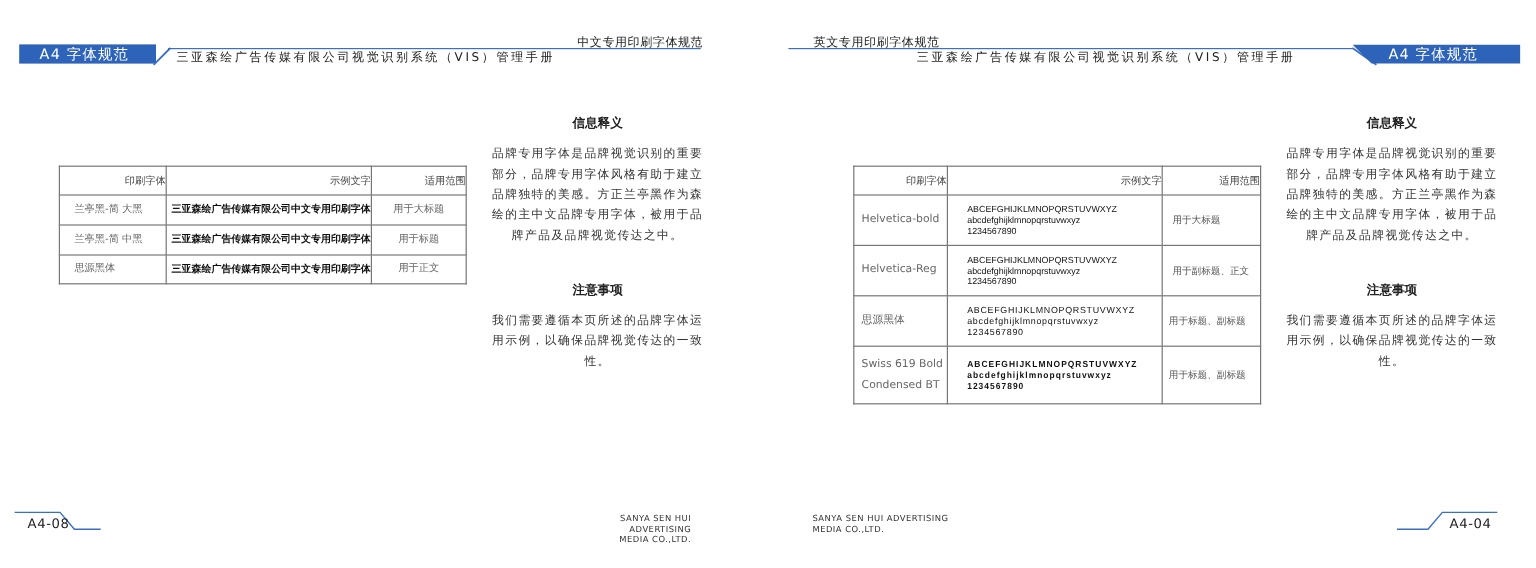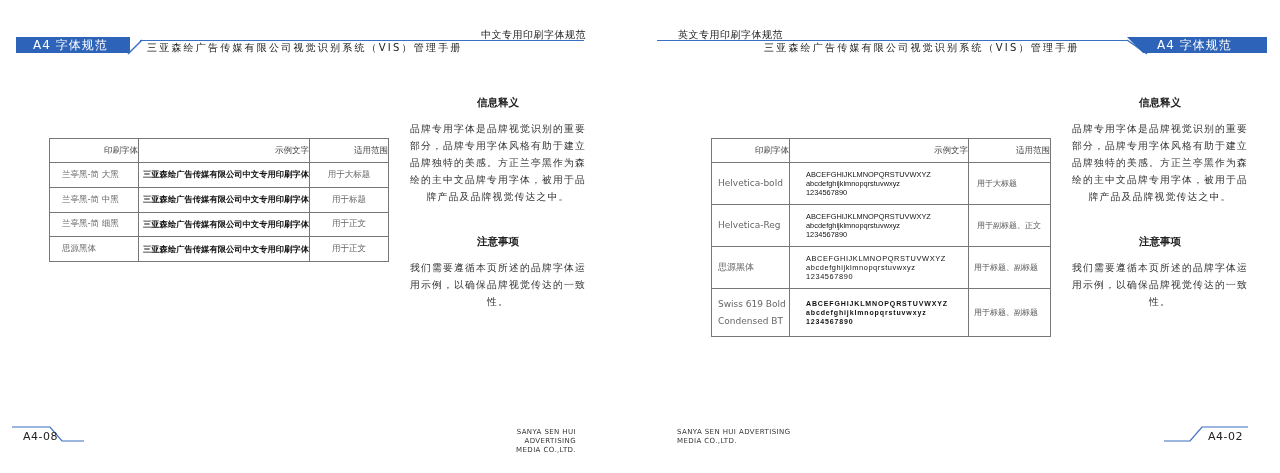--- a/index.html
+++ b/index.html
@@ -71,25 +71,20 @@
     <tbody>
       <tr>
         <td class="name">兰亭黑-简 大黑</td>
         <td class="sample" style="font-weight:900;">三亚森绘广告传媒有限公司中文专用印刷字体</td>
         <td class="use">用于大标题</td>
       </tr>
       <tr>
         <td class="name">兰亭黑-简 中黑</td>
         <td class="sample">三亚森绘广告传媒有限公司中文专用印刷字体</td>
         <td class="use">用于标题</td>
-      </tr>
-      <tr>
-        <td class="name">兰亭黑-简 细黑</td>
-        <td class="sample">三亚森绘广告传媒有限公司中文专用印刷字体</td>
-        <td class="use">用于正文</td>
       </tr>
       <tr>
         <td class="name">思源黑体</td>
         <td class="sample">三亚森绘广告传媒有限公司中文专用印刷字体</td>
         <td class="use">用于正文</td>
       </tr>
     </tbody>
   </table>
 
   <div class="info" style="left:409px; top:96px;">
@@ -181,14 +176,14 @@
     <p>我们需要遵循本页所述的品牌字体运用示例，以确保品牌视觉传达的一致性。</p>
   </div>
 
   <div class="company" style="left:37px;">
     <div>SANYA SEN HUI ADVERTISING</div>
     <div>MEDIA CO.,LTD.</div>
   </div>
   <svg class="footer-svg" style="left:524px; top:425px;" width="84" height="20">
     <polyline points="0,16 26,16 38,2 84,2" fill="none" stroke="#3a6fc4" stroke-width="1.2"></polyline>
   </svg>
-  <div class="page-no" style="left:568px;">A4-02</div>
+  <div class="page-no" style="left:568px;">A4-04</div>
 </div>
 
 </body></html>

